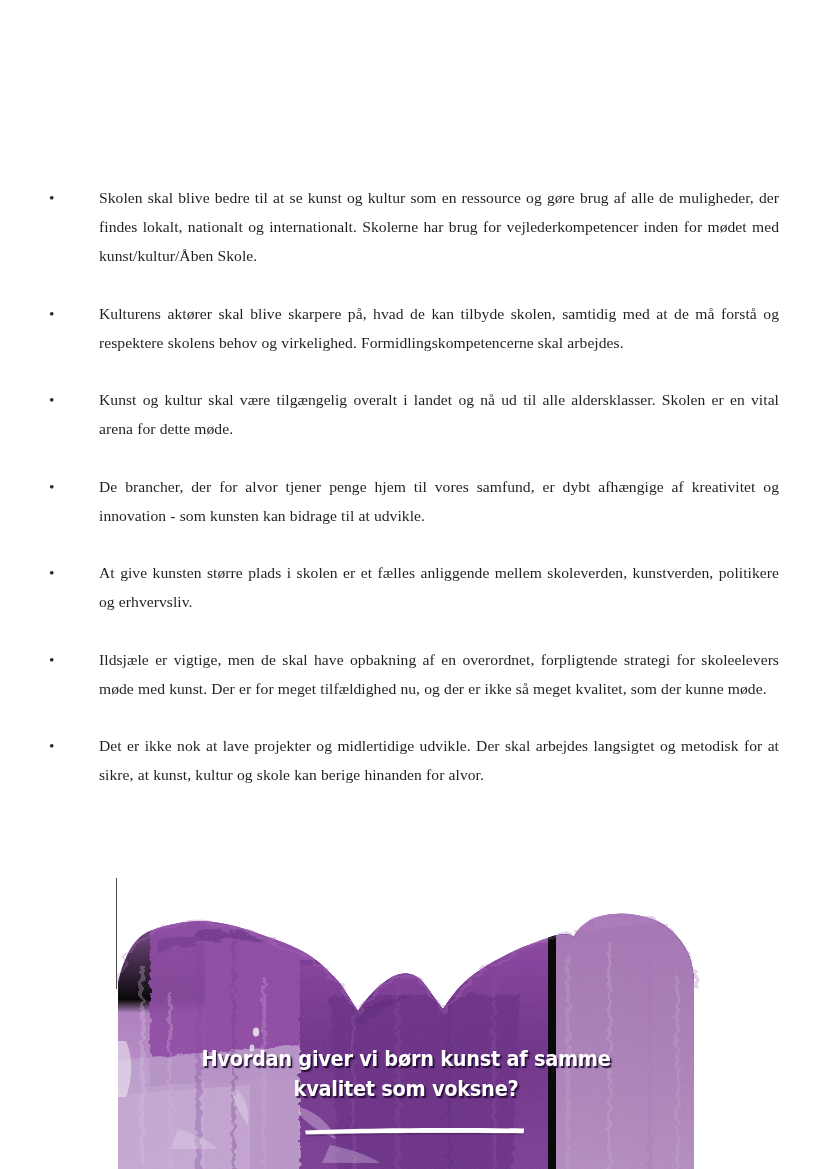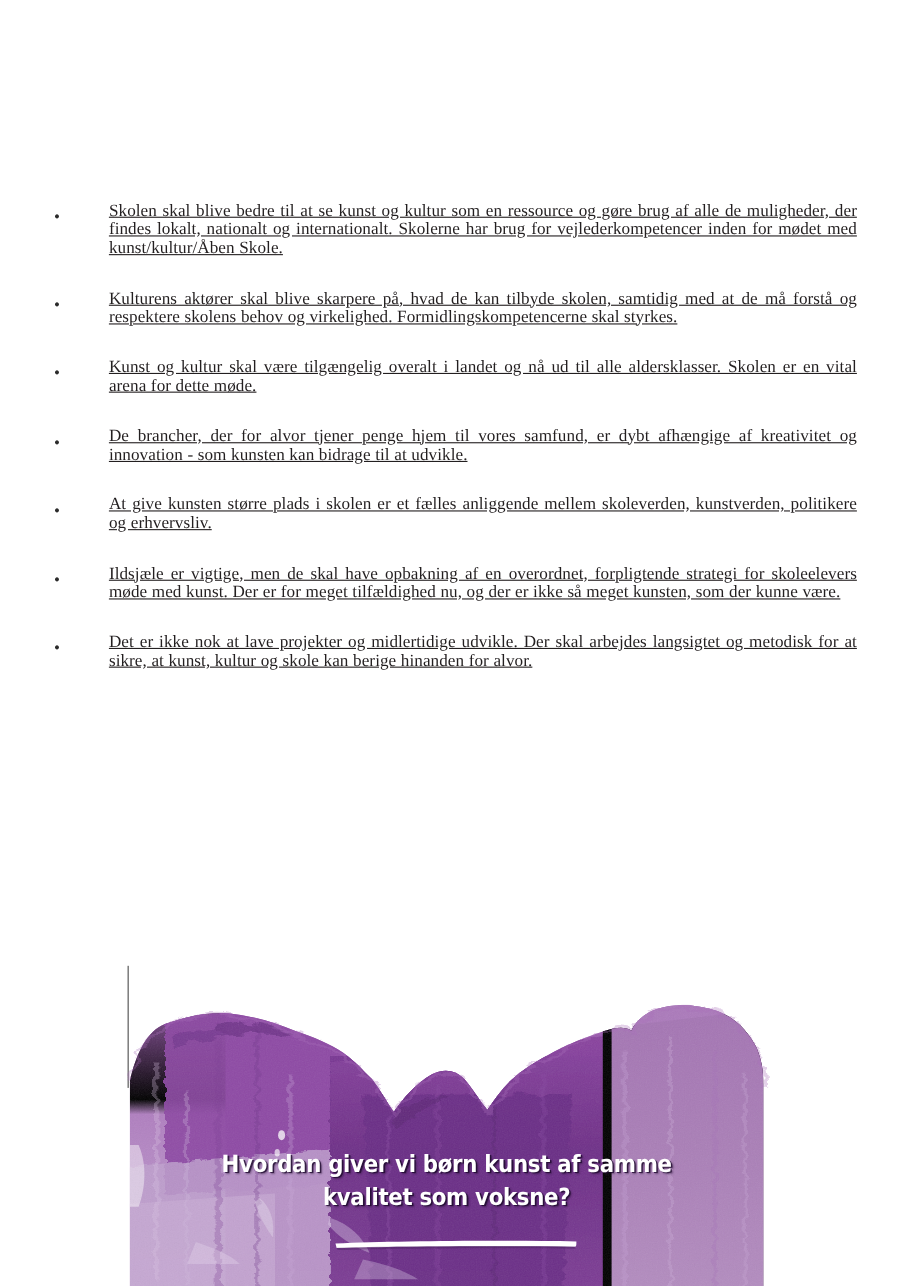--- a/index.html
+++ b/index.html
@@ -36,28 +36,27 @@
     top: 0;
     width: 10px;
     font-size: 15.5px;
     line-height: 29px;
     color: #2b2b2b;
     text-align: left;
   }
   .bullet-text {
     display: block;
     font-size: 15.6px;
-    line-height: 17px;
+    line-height: 29px;
     color: #231f20;
     text-align: justify;
     text-justify: inter-word;
     hyphens: manual;
     letter-spacing: 0.05px;
     word-spacing: 0.2px;
-    text-decoration: underline;
   }
 
   
   .graphic {
     position: absolute;
     left: 0;
     top: 845px;
     width: 738px;
     height: 324px;
   }
@@ -111,41 +110,41 @@
 
   <div class="bullet-list">
 
     <div class="bullet-item">
       <span class="bullet-marker">•</span>
       <span class="bullet-text">Skolen skal blive bedre til at se kunst og kultur som en ressource og gøre brug af alle de muligheder, der findes lokalt, nationalt og internationalt. Skolerne har brug for vejlederkompetencer inden for mødet med kunst/kultur/Åben Skole.</span>
     </div>
 
     <div class="bullet-item">
       <span class="bullet-marker">•</span>
-      <span class="bullet-text">Kulturens aktører skal blive skarpere på, hvad de kan tilbyde skolen, samtidig med at de må forstå og respektere skolens behov og virkelighed. Formidlingskompetencerne skal styrkes.</span>
+      <span class="bullet-text">Kulturens aktører skal blive skarpere på, hvad de kan tilbyde skolen, samtidig med at de må forstå og respektere skolens behov og virkelighed. Formidlingskompetencerne skal arbejdes.</span>
     </div>
 
     <div class="bullet-item">
       <span class="bullet-marker">•</span>
       <span class="bullet-text">Kunst og kultur skal være tilgængelig overalt i landet og nå ud til alle aldersklasser. Skolen er en vital arena for dette møde.</span>
     </div>
 
     <div class="bullet-item">
       <span class="bullet-marker">•</span>
       <span class="bullet-text">De brancher, der for alvor tjener penge hjem til vores samfund, er dybt afhængige af kreativitet og innovation - som kunsten kan bidrage til at udvikle.</span>
     </div>
 
     <div class="bullet-item">
       <span class="bullet-marker">•</span>
       <span class="bullet-text">At give kunsten større plads i skolen er et fælles anliggende mellem skoleverden, kunstverden, politikere og erhvervsliv.</span>
     </div>
 
     <div class="bullet-item">
       <span class="bullet-marker">•</span>
-      <span class="bullet-text">Ildsjæle er vigtige, men de skal have opbakning af en overordnet, forpligtende strategi for skoleelevers møde med kunst. Der er for meget tilfældighed nu, og der er ikke så meget kunsten, som der kunne være.</span>
+      <span class="bullet-text">Ildsjæle er vigtige, men de skal have opbakning af en overordnet, forpligtende strategi for skoleelevers møde med kunst. Der er for meget tilfældighed nu, og der er ikke så meget kvalitet, som der kunne møde.</span>
     </div>
 
     <div class="bullet-item">
       <span class="bullet-marker">•</span>
       <span class="bullet-text">Det er ikke nok at lave projekter og midlertidige udvikle. Der skal arbejdes langsigtet og metodisk for at sikre, at kunst, kultur og skole kan berige hinanden for alvor.</span>
     </div>
 
   </div>
 
   <div class="graphic">

